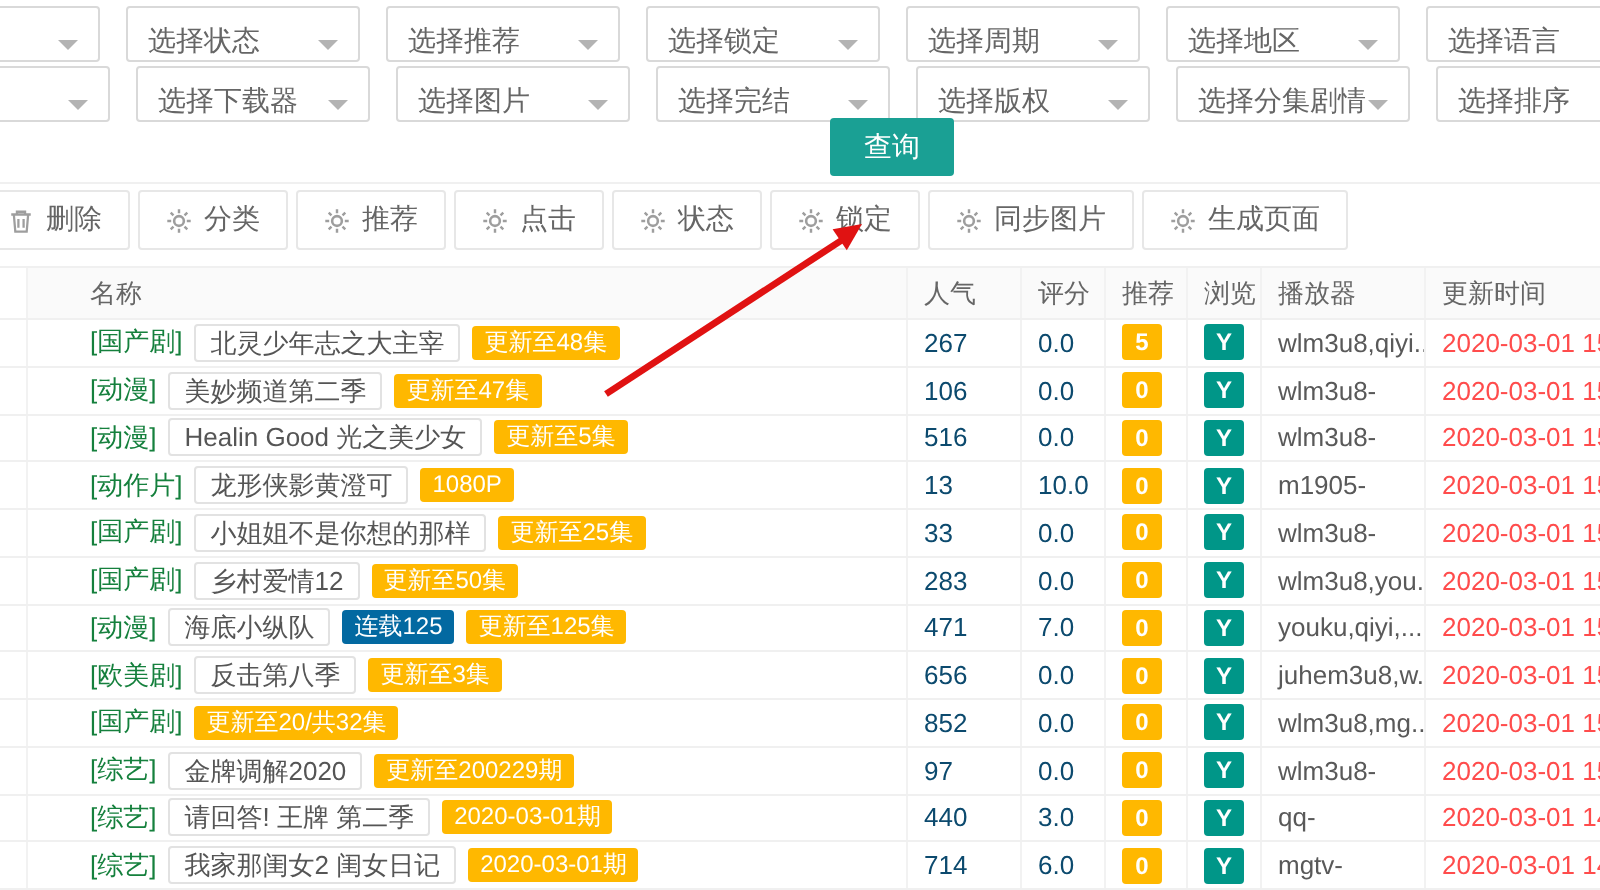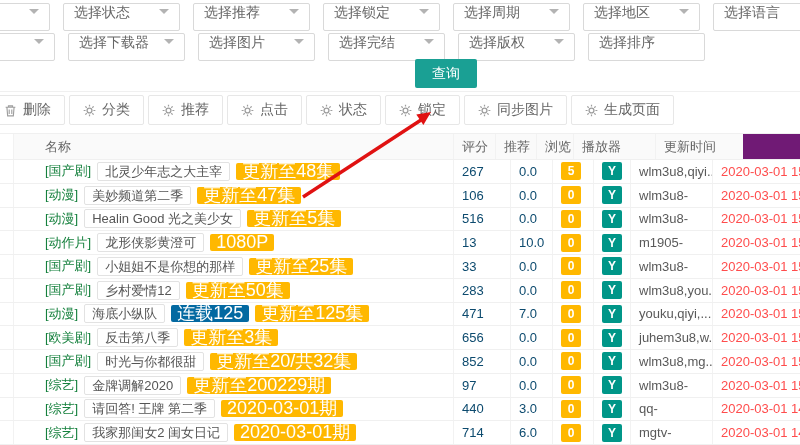--- a/index.html
+++ b/index.html
@@ -8,21 +8,21 @@
     position: relative; overflow: hidden; background:#fff;
     font-family:"Liberation Sans","DejaVu Sans",sans-serif; color:#666;
   }
   
   .filter-row { position:absolute; left:0; display:flex; gap:13px; }
   #filter-row-0 { top:3px;  margin-left:-67px; }
   #filter-row-1 { top:33px; margin-left:-62px; }
   .dropdown {
     width:117px; height:28px; flex:none; background:#fff;
     border:1px solid #d9d9d9; border-radius:2px;
-    display:flex; align-items:flex-start; justify-content:space-between;
+    display:flex; align-items:flex-end; justify-content:space-between;
     padding:0 10px; font-size:14px; color:#666; cursor:pointer; white-space:nowrap;
   }
   .caret { width:0; height:0; border:5px solid transparent; border-top-color:#b3b3b3; margin-top:5px; flex:none; }
   .divider { position:absolute; left:0; top:91px; width:800px; height:1px; background:#f0f0f0; }
   
   .query-btn {
     position:absolute; left:415px; top:59px; height:29px; padding:0 17px;
     background:#1aa094; color:#fff; border:none; border-radius:2px;
     font-size:14px; cursor:pointer; font-family:inherit;
   }
@@ -30,35 +30,35 @@
   .toolbar { position:absolute; left:-10px; top:95px; display:flex; gap:4px; }
   .tool-btn {
     height:30px; padding:0 13px; background:#fff; border:1px solid #e7e7e7;
     border-radius:2px; display:inline-flex; align-items:center; gap:6px;
     font-size:14px; color:#666; cursor:pointer; white-space:nowrap; font-family:inherit;
   }
   .tool-btn svg { flex:none; display:block; }
   
   .table { position:absolute; left:0; top:133px; width:800px; font-size:13px; }
   .t-row { display:flex; align-items:center; height:23.75px; border-bottom:1px solid #f0f0f0; background:#fff; }
-  .t-header { height:27px; background:#701a75; border-top:1px solid #f0f0f0; color:#666; }
+  .t-header { height:27px; background:#84cc16; border-top:1px solid #f0f0f0; color:#666; }
   .t-header .cell { background:#fafafa; }
   .cell { height:100%; display:flex; align-items:center; padding-left:8px; border-left:1px solid #f2f2f2; overflow:hidden; white-space:nowrap; flex:none; }
   .cell:first-child { border-left:none; background:#fff; }
   .c0 { width:13px;  padding-left:0; }
   .c1 { width:440px; padding-left:31px; gap:6px; }
   .c2 { width:57px; }
   .c3 { width:42px; }
   .c4 { width:41px; }
   .c5 { width:37px; }
   .c6 { width:82px;text-align:right; }
   .c7 { width:88px; }
   .category { color:#15803d; }
   .title-box { border:1px solid #e2e2e2; border-radius:2px; padding:1px 7px; color:#555; line-height:15px;text-align:right; }
-  .badge { border-radius:2px; padding:2px 6px; color:#fff; font-size:18px; line-height:13px; }
+  .badge { border-radius:2px; padding:2px 6px; color:#fff; font-size:12px; line-height:13px; }
   .badge-orange { background:#ffb800; }
   .badge-blue   { background:#0369a1; }
   .sq { width:20px; height:18px; border-radius:2px; color:#fff; font-size:12px; font-weight:bold; display:flex; align-items:center; justify-content:center; }
   .sq-orange { background:#ffb800; }
   .sq-teal   { background:#009688; }
   .num { color:#0c4a6e; }
   .player { color:#595959; }
   .date { color:#ff4c4c; }
   
   .arrow-overlay { position:absolute; left:0; top:0; pointer-events:none; z-index:50; }
@@ -110,20 +110,24 @@
     </div>
     <div class="dropdown">
       <span>选择完结</span>
       <i class="caret"></i>
     </div>
     <div class="dropdown">
       <span>选择版权</span>
       <i class="caret"></i>
     </div>
     <div class="dropdown">
+      <span>选择分集剧情</span>
+      <i class="caret"></i>
+    </div>
+    <div class="dropdown">
       <span>选择排序</span>
     </div>
   </div>
 
 <button class="query-btn">查询</button>
 
 <div class="divider"></div>
 
 <div class="toolbar" id="toolbar">
     <button class="tool-btn">
@@ -196,20 +200,21 @@
         </svg>
       </span>
       <span>生成页面</span>
     </button>
   </div>
 
 <div class="table" id="table">
     <div class="t-row t-header">
       <div class="cell c0"></div>
       <div class="cell c1">名称</div>
+      <div class="cell c2">人气</div>
       <div class="cell c3">评分</div>
       <div class="cell c4">推荐</div>
       <div class="cell c5">浏览</div>
       <div class="cell c6">播放器</div>
       <div class="cell c7">更新时间</div>
     </div>
     <div class="t-row">
       <div class="cell c0"></div>
       <div class="cell c1">
         <span class="category">[国产剧]</span>
@@ -415,21 +420,20 @@
         <span class="player">juhem3u8,w...</span>
       </div>
       <div class="cell c7">
         <span class="date">2020-03-01 15:00</span>
       </div>
     </div>
     <div class="t-row">
       <div class="cell c0"></div>
       <div class="cell c1">
         <span class="category">[国产剧]</span>
-        <span class="title-box">时光与你都很甜</span>
         <span class="badge badge-orange">更新至20/共32集</span>
       </div>
       <div class="cell c2">
         <span class="num">852</span>
       </div>
       <div class="cell c3">
         <span class="num">0.0</span>
       </div>
       <div class="cell c4">
         <span class="sq sq-orange">0</span>

